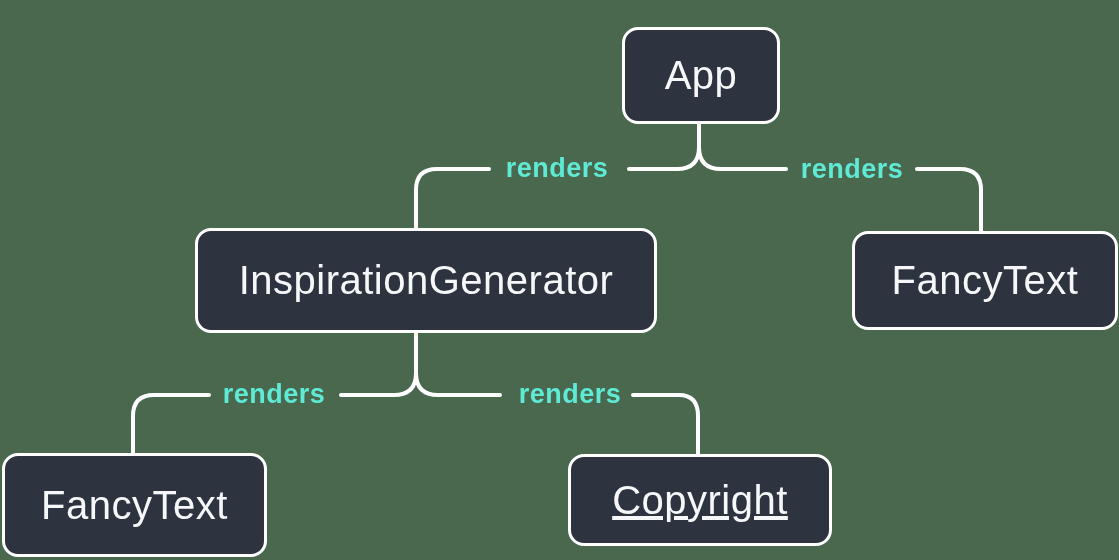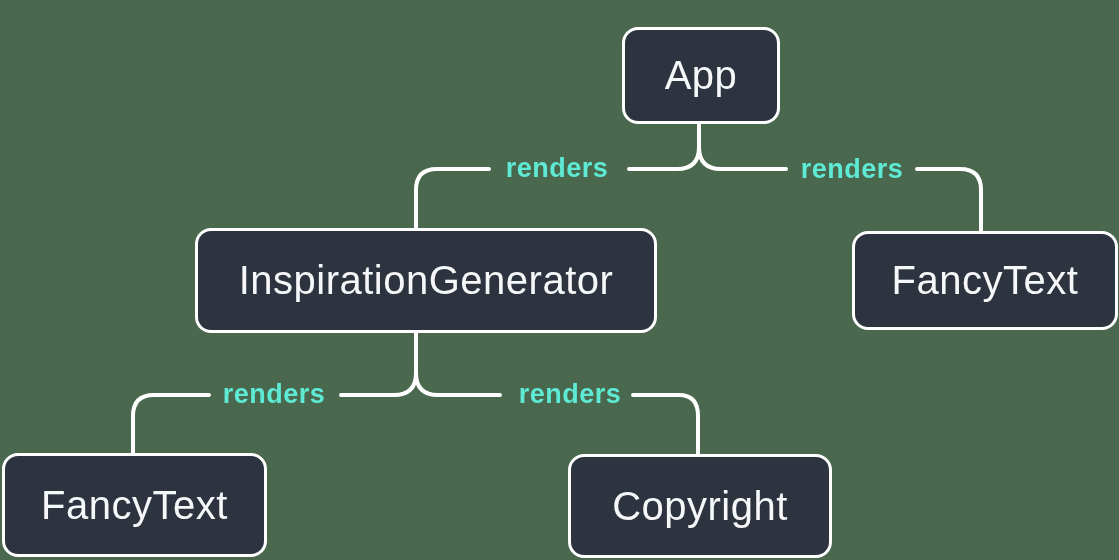--- a/index.html
+++ b/index.html
@@ -91,17 +91,17 @@
   </div>
 
   <div class="node" style="left:852px; top:231px; width:266px; height:99px;">
     <span>FancyText</span>
   </div>
 
   <div class="node" style="left:2px; top:453px; width:265px; height:104px;">
     <span>FancyText</span>
   </div>
 
-  <div class="node" style="left:568px; top:454px; width:264px; height:104px;">
+  <div class="node" style="left:568px; top:454px; width:264px; height:92px;text-decoration:underline;">
     <span>Copyright</span>
   </div>
 
 </div>
 
 </body></html>

